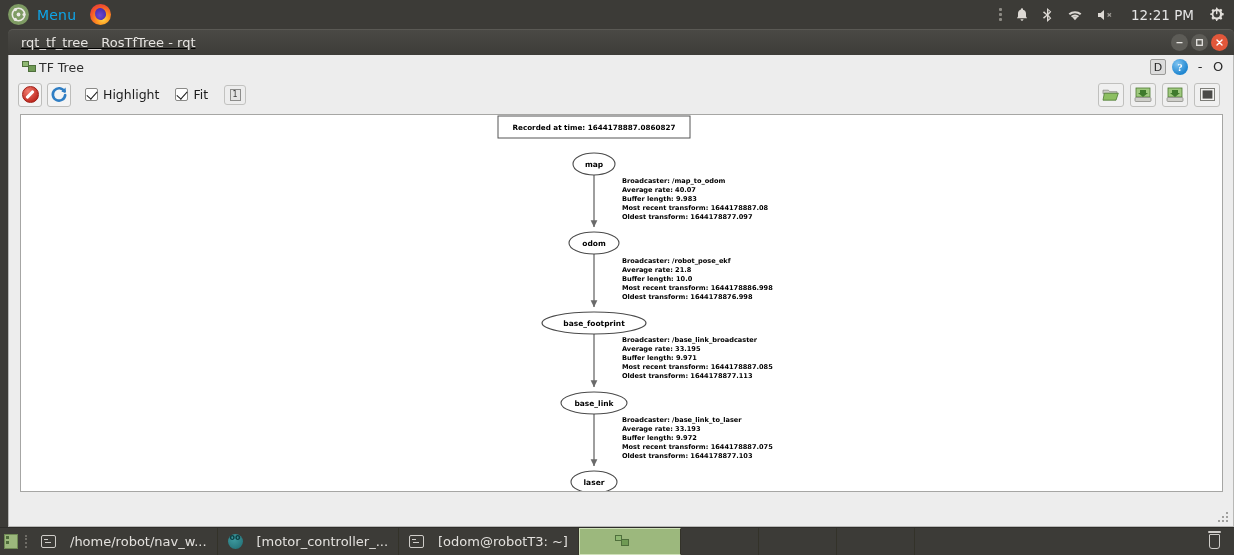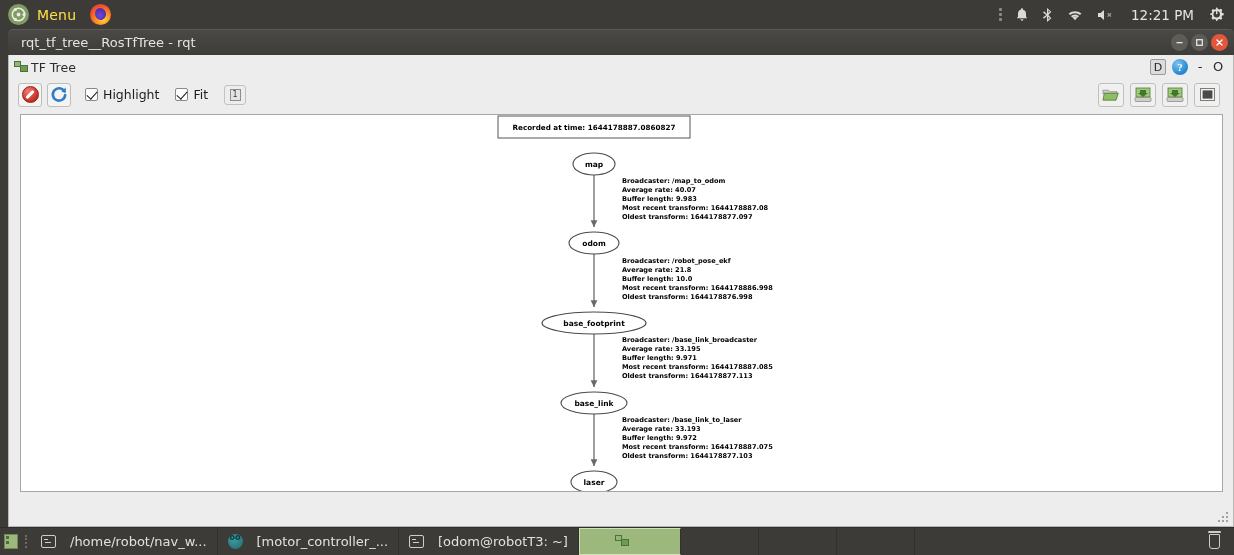--- a/index.html
+++ b/index.html
@@ -18,41 +18,41 @@
     display: flex; align-items: center;
     color: #e8e6e3;
   }
   .menu-group { display: flex; align-items: center; gap: 8px; padding-left: 8px; }
   .ubuntu-logo {
     width: 21px; height: 21px; border-radius: 50%;
     background: #7e9b63;
     display: flex; align-items: center; justify-content: center;
   }
   .ubuntu-logo svg { display:block; }
-  .menu-label { font-size: 14px; color: #fde047; letter-spacing: .2px; }
+  .menu-label { font-size: 14px; color: #0ea5e9; letter-spacing: .2px; }
   .firefox-icon { width: 21px; height: 21px; position: relative; margin-left: 6px; }
   .ff-outer {
     position:absolute; inset:0; border-radius:50%;
     background: radial-gradient(circle at 62% 72%, #ffd54a 0%, #ff9a1f 30%, #f4562a 62%, #e23a3a 85%);
   }
   .ff-inner {
     position:absolute; left:5px; top:4px; width:11px; height:12px; border-radius: 50% 50% 50% 50%;
     background: radial-gradient(circle at 40% 60%, #6f4ad0 0%, #4a2db0 70%);
     transform: rotate(-18deg);
   }
   .tray { margin-left: auto; display: flex; align-items: center; gap: 13px; padding-right: 9px; }
   .tray-item { display:flex; align-items:center; justify-content:center; height: 29px; }
   .clock { font-size: 13.5px; color: #e5e5e5; padding: 0 2px; }
   .dots-col { display:flex; flex-direction:column; gap:2px; }
   .dots-col i { display:block; width:3px; height:3px; background:#8d8b85; border-radius:1px; }
 
   
   #app-window {
     position: absolute; left: 8px; top: 29px;
-    width: 1226px; height: 498px;
+    width: 1226px; height: 498px; text-decoration: underline;
   }
   #titlebar {
     position: relative;
     height: 26px;
     background: linear-gradient(#4a4945, #3d3c38);
     border-top-left-radius: 5px; border-top-right-radius: 5px;
     border-top: 1px solid #5a5954;
     display: flex; align-items: center;
   }
   #title-text {
@@ -75,21 +75,21 @@
     border-left: 1px solid #b8b8b6;
     border-right: 1px solid #b8b8b6;
     border-bottom: 1px solid #b8b8b6;
   }
 
   
   #dock-titlerow {
     position: absolute; left: 0; top: 0; right: 0; height: 24px;
     display: flex; align-items: center;
   }
-  #dock-title { display:flex; align-items:center; gap:2px; padding-left: 5px; }
+  #dock-title { display:flex; align-items:center; gap:2px; padding-left: 13px; }
   #dock-title .label { font-size: 12.5px; color: #2c2c2c; }
   .rqt-icon { width: 15px; height: 15px; position: relative; }
   .rqt-icon .sq { position: absolute; border: 1px solid #4f6f3c; background:#8fb872; }
   .rqt-icon .sq.a { left:0; top:1px; width:7px; height:6px; }
   .rqt-icon .sq.b { left:6px; top:5px; width:8px; height:7px; background:#6f9a54;}
   .rqt-icon .ln { position:absolute; left:4px; top:6px; width:4px; height:1px; background:#4f6f3c; }
 
   #dock-ctrls {
     margin-left: auto; display:flex; align-items:center; gap:6px; padding-right: 9px;
   }

